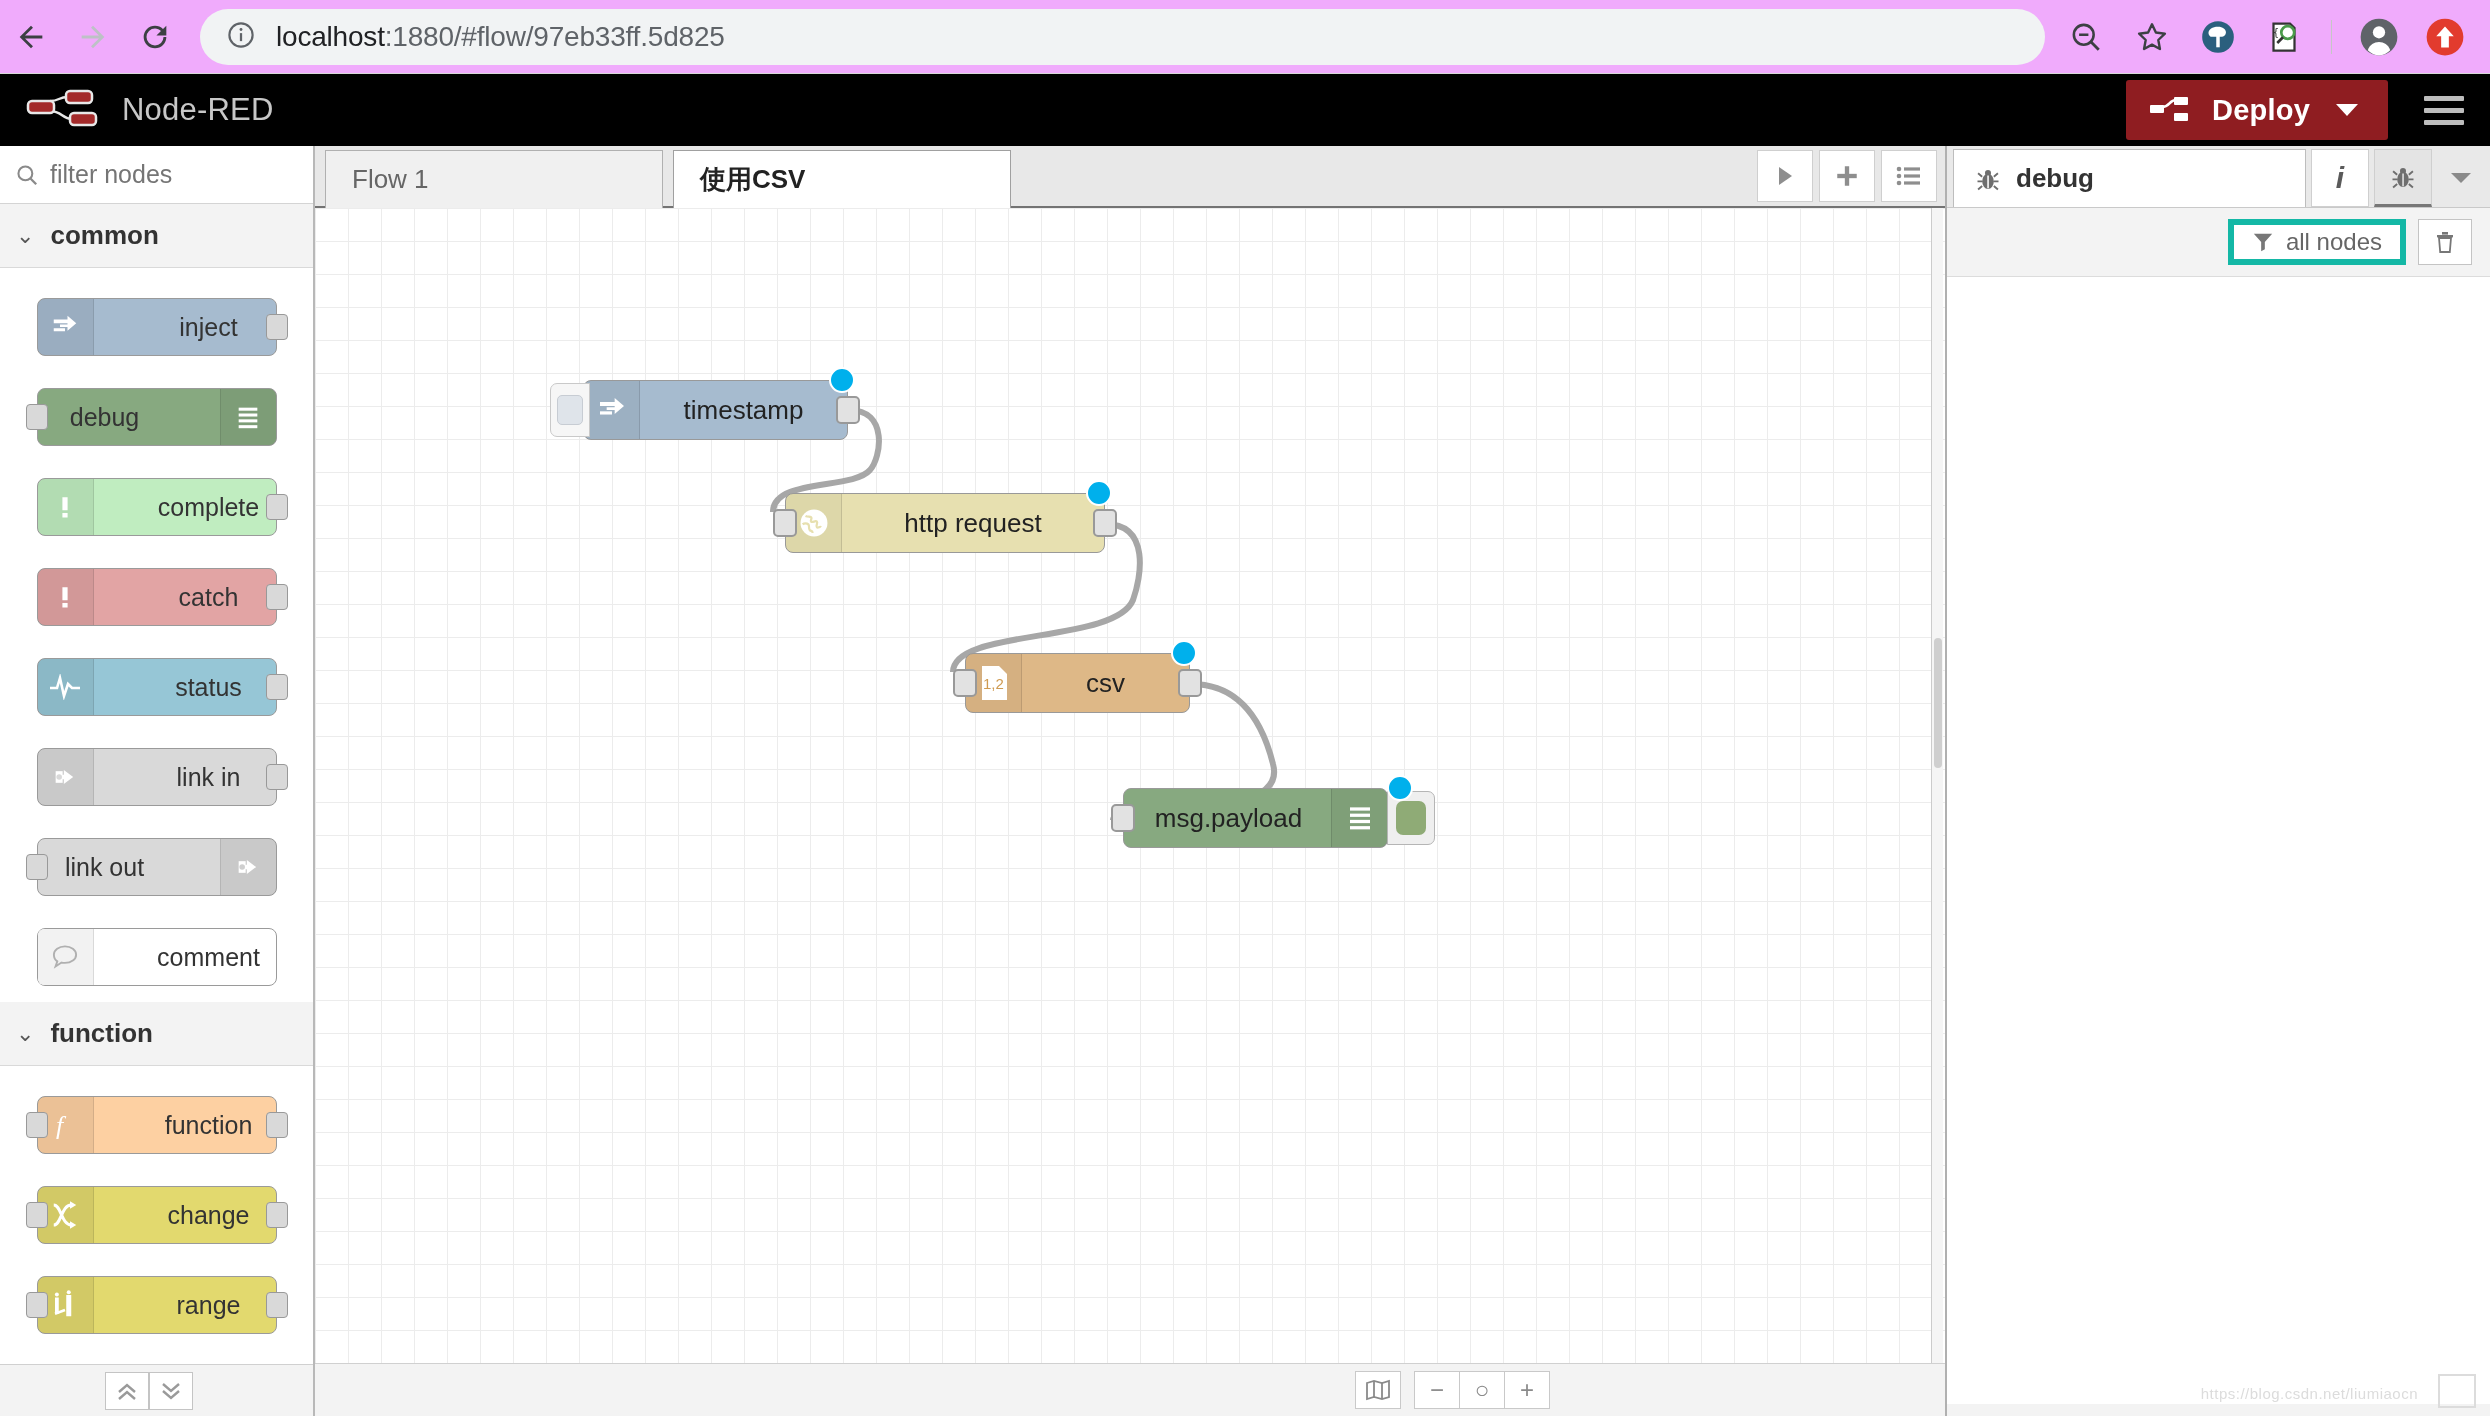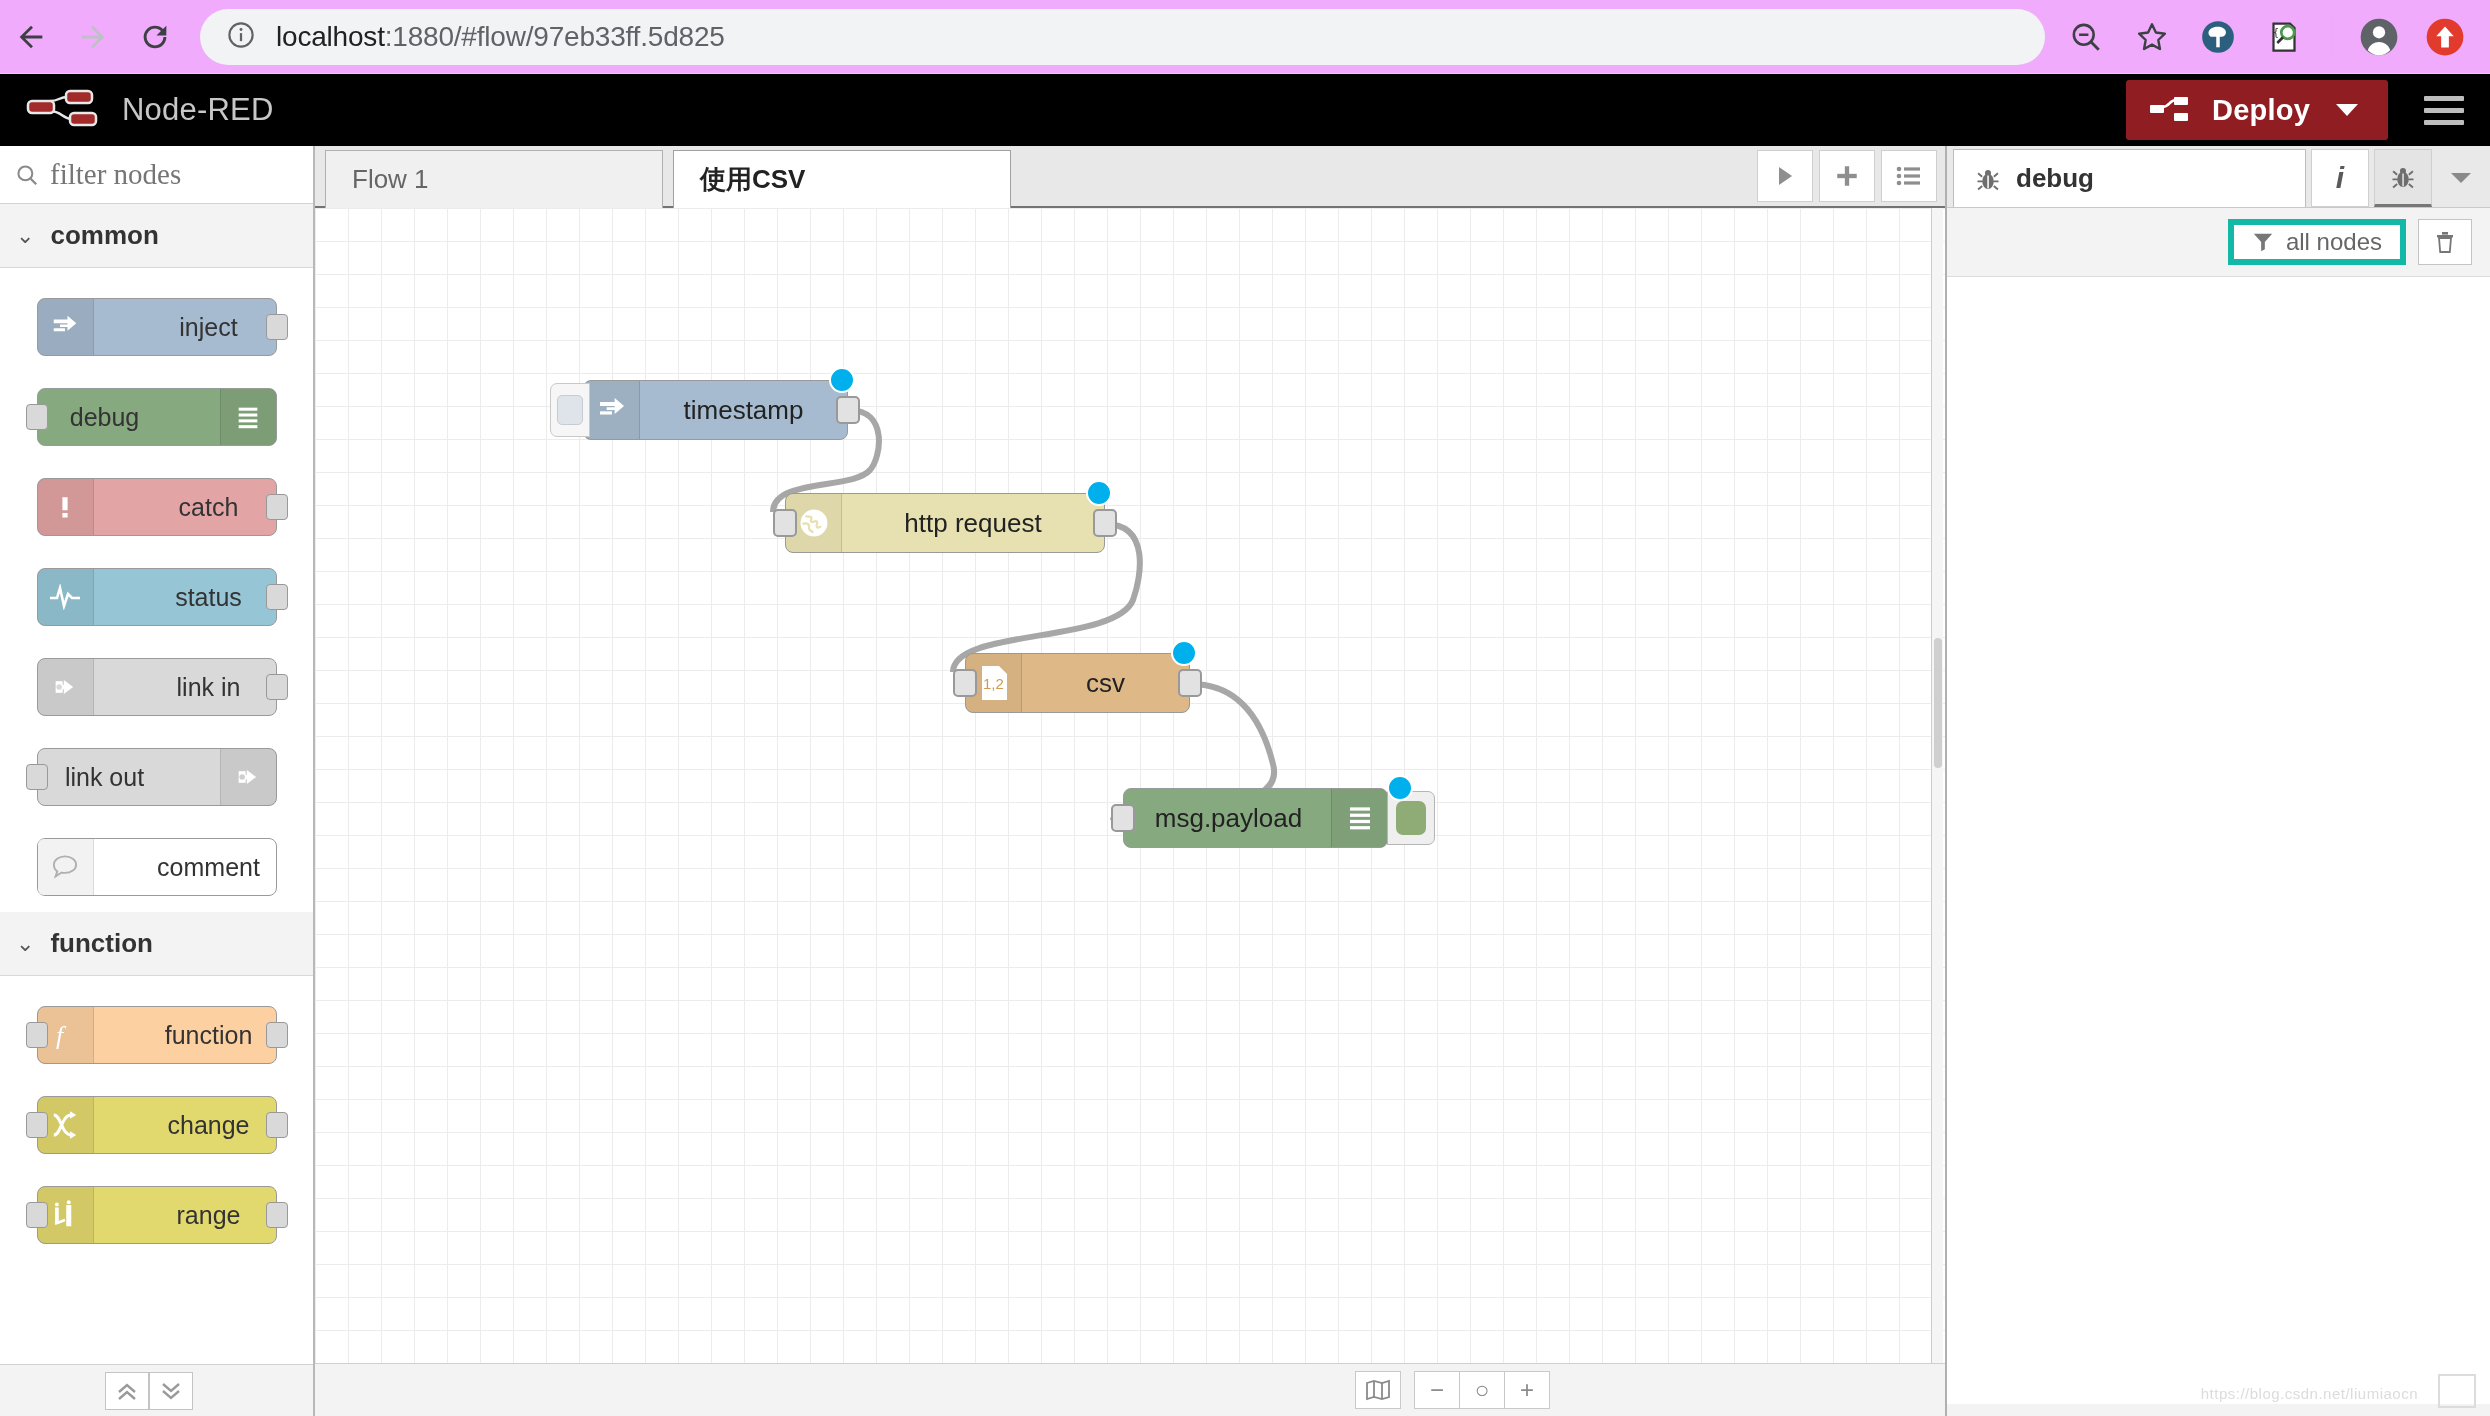--- a/index.html
+++ b/index.html
@@ -59,22 +59,22 @@
   
   .palette {
     position: absolute; left: 0; top: 0; width: 315px; height: 1270px;
     background: #fff; border-right: 2px solid #b8b8b8; overflow: hidden;
   }
   .filter-row {
     height: 58px; display: flex; align-items: center; padding-left: 14px;
     border-bottom: 1px solid #d4d4d4;
   }
   .filter-input {
-    border: none; outline: none; font-size: 29px; color: #14532d;
-    background: transparent; width: 240px; font-family: Liberation Serif, serif;
+    border: none; outline: none; font-size: 25px; color: #14532d;
+    background: transparent; width: 240px; font-family: Liberation Sans, sans-serif;
   }
   .cat-header {
     height: 64px; background: #f3f3f3; border-bottom: 1px solid #d9d9d9;
     display: flex; align-items: center; padding-left: 16px; cursor: pointer;
   }
   .cat-chevron { color: #555; font-size: 22px; margin-right: 16px; }
   .cat-name { font-size: 26px; font-weight: bold; color: #333; }
   .palette-list { padding: 14px 0 0 0; }
   .pnode-wrap { height: 90px; display: flex; align-items: center; justify-content: center; position: relative; }
   .pnode {
@@ -374,20 +374,32 @@
                 <rect x="4" y="4" width="16" height="2.6" fill="#fff"></rect>
                 <rect x="4" y="9" width="16" height="2.6" fill="#fff"></rect>
                 <rect x="4" y="14" width="16" height="2.6" fill="#fff"></rect>
                 <rect x="4" y="19" width="16" height="2.6" fill="#fff"></rect>
               </svg>
           </div>
           <span class="port in"></span>
         </div>
       </div>
 
+      <div class="pnode-wrap">
+        <div class="pnode" style="background:#c0edc0">
+          <div class="pnode-icon">
+            <svg width="26" height="30" viewBox="0 0 24 24">
+                <rect x="9.6" y="3" width="4.8" height="12" fill="#fff"></rect>
+                <rect x="9.6" y="17.5" width="4.8" height="4.2" fill="#fff"></rect>
+              </svg>
+          </div>
+          <span class="pnode-label">complete</span>
+          <span class="port out"></span>
+        </div>
+      </div>
 
       <div class="pnode-wrap">
         <div class="pnode" style="background:#e2a4a4">
           <div class="pnode-icon">
             <svg width="26" height="30" viewBox="0 0 24 24">
                 <rect x="9.6" y="3" width="4.8" height="12" fill="#fff"></rect>
                 <rect x="9.6" y="17.5" width="4.8" height="4.2" fill="#fff"></rect>
               </svg>
           </div>
           <span class="pnode-label">catch</span>

